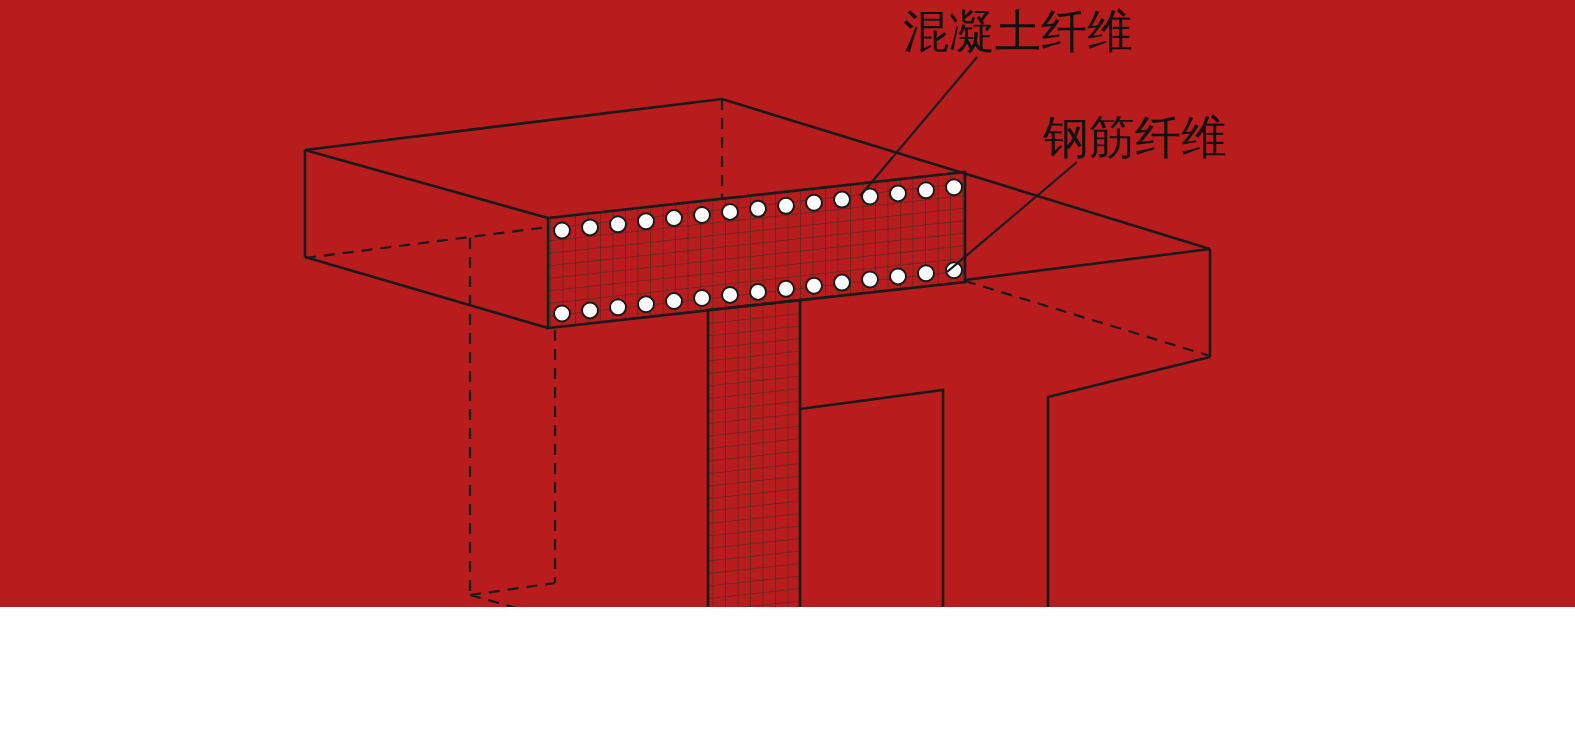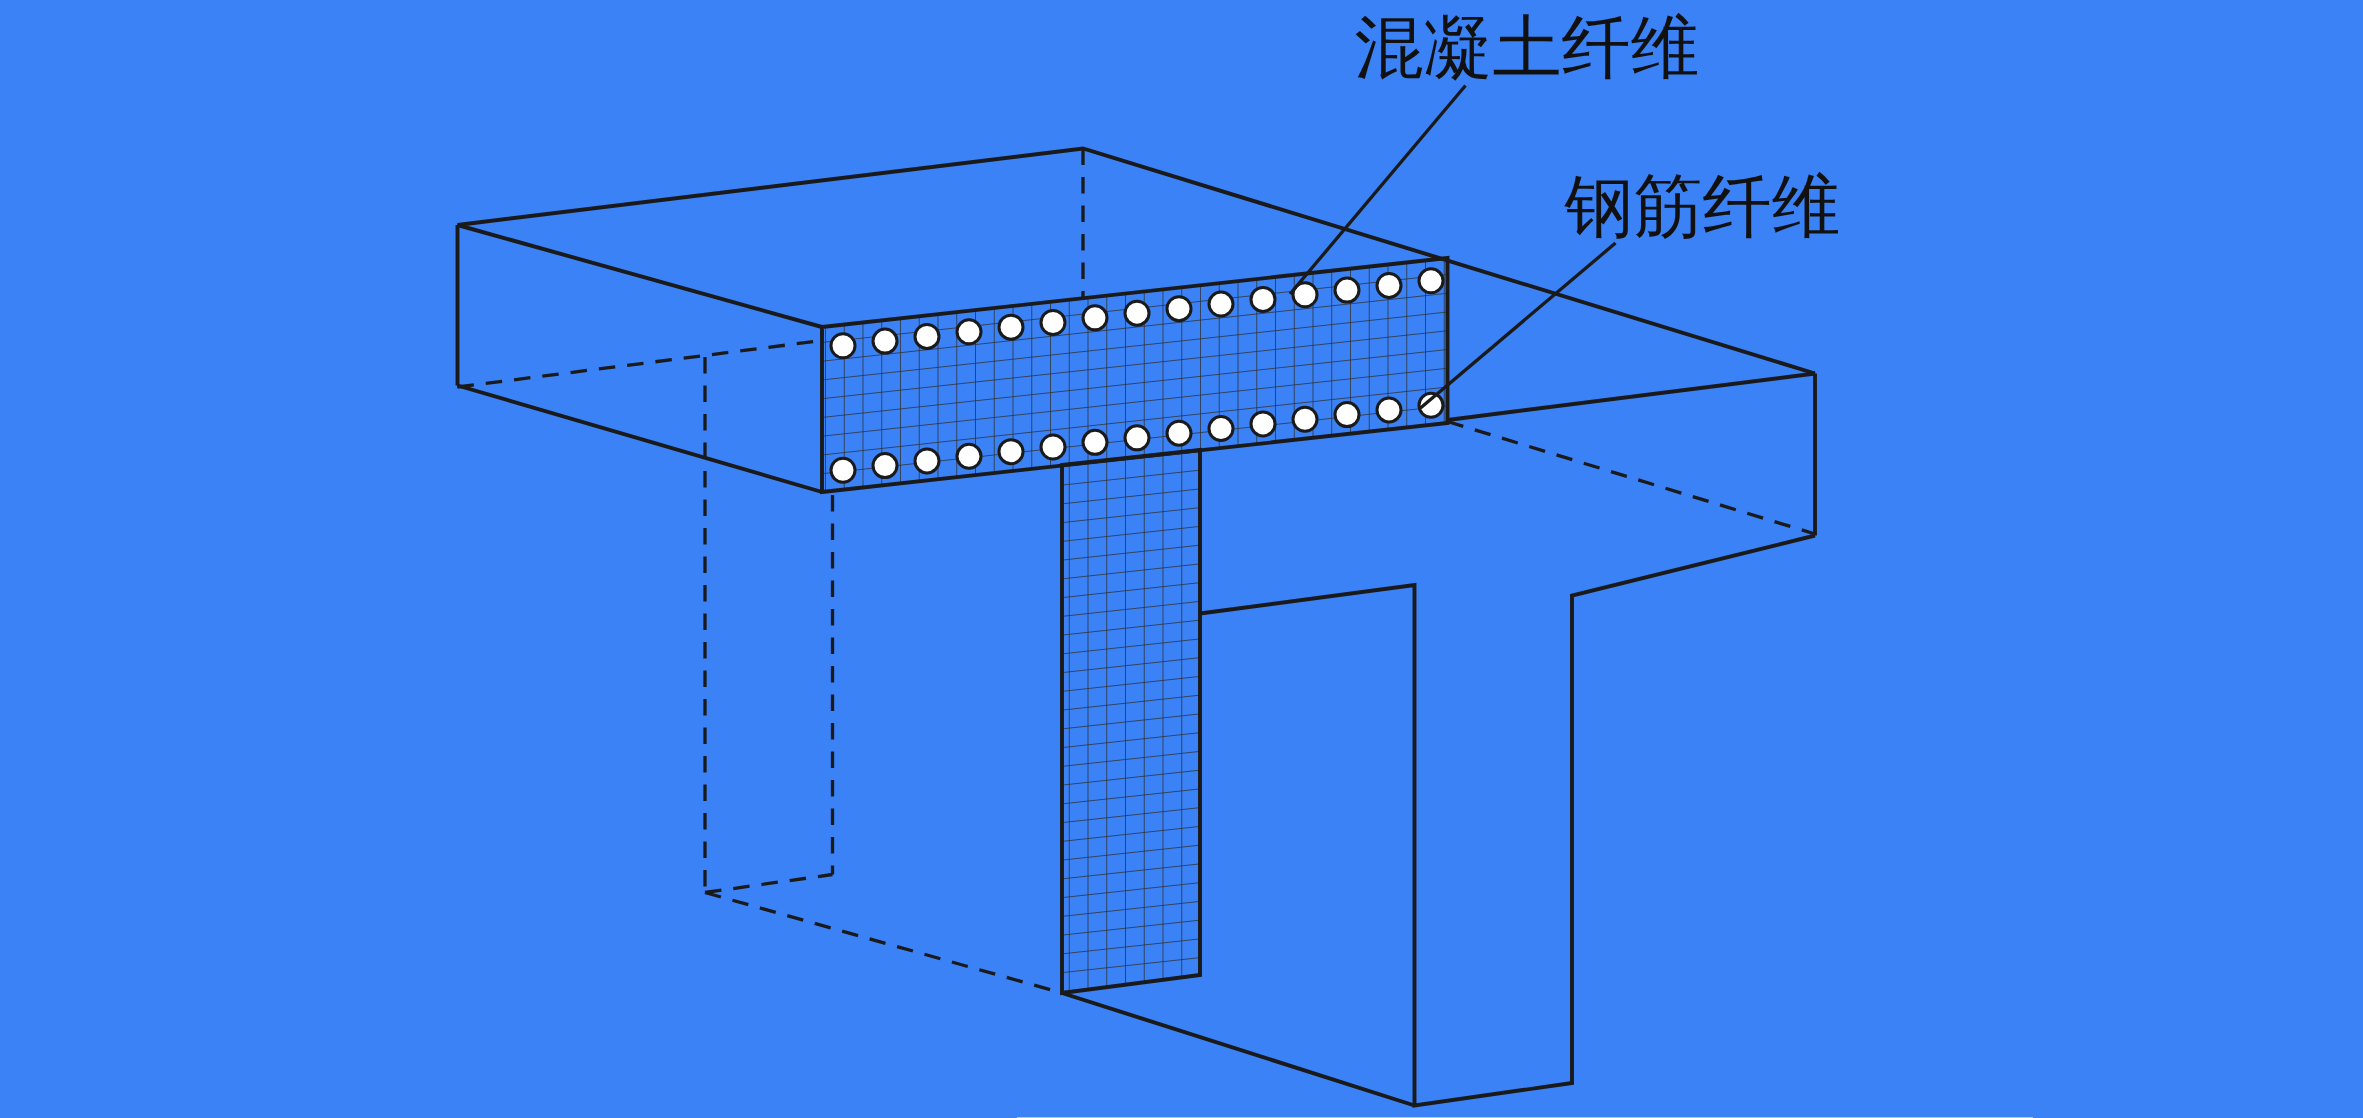--- a/index.html
+++ b/index.html
@@ -1,17 +1,17 @@
 <!DOCTYPE html>
 <html><head>
 <meta charset="utf-8">
 <style>
   html,body{margin:0;padding:0;background:#ffffff;}
   body{width:1575px;height:745px;font-family:"Liberation Serif","DejaVu Serif",serif;}
-  .stage{position:relative;width:1575px;height:745px;background:#3b82f6;overflow:hidden;}
+  .stage{position:relative;width:1575px;height:607px;background:#b91c1c;overflow:hidden;}
   svg{display:block;}
   .outline{fill:none;stroke:#1a1a1a;stroke-width:2.6;stroke-linejoin:miter;stroke-linecap:butt;}
   .hidden-edge{fill:none;stroke:#1a1a1a;stroke-width:2.2;stroke-dasharray:11 8;}
   .cutface{fill:url(#mesh);stroke:#1a1a1a;stroke-width:2.6;}
   .leader{fill:none;stroke:#1a1a1a;stroke-width:2.2;}
   .rebar circle{fill:#ffffff;stroke:#1a1a1a;stroke-width:2;}
   text.cjk-label{font-size:46px;fill:#111111;font-family:"Liberation Serif","DejaVu Serif",serif;}
 </style>
 </head>
 <body>

